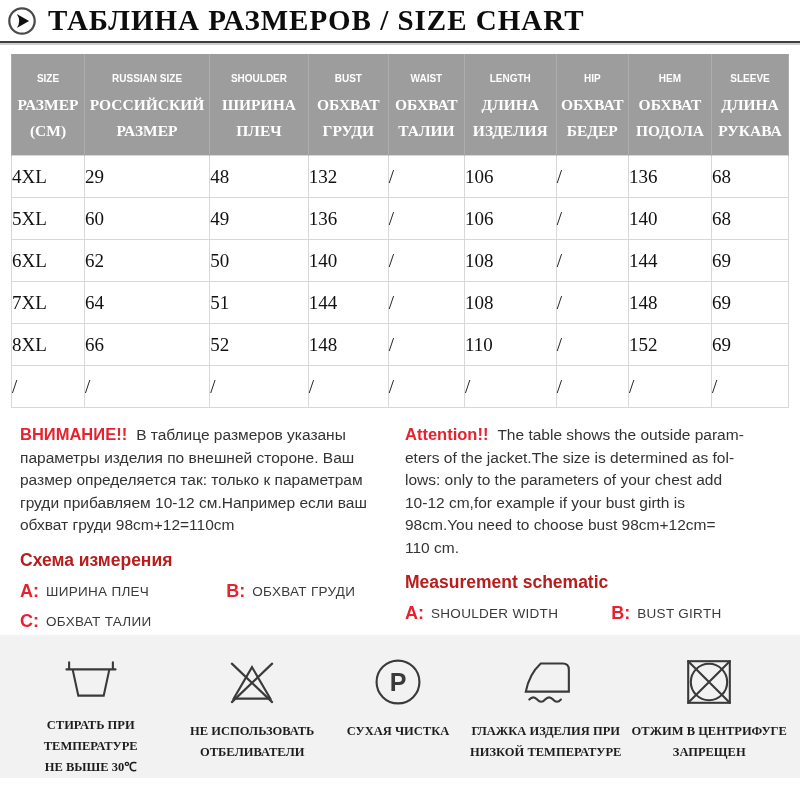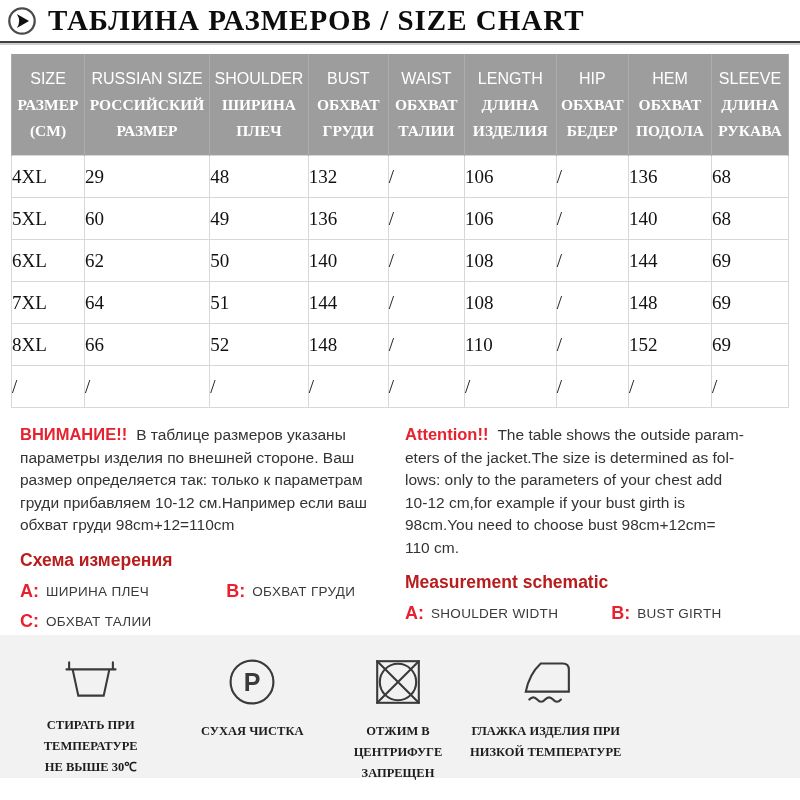--- a/index.html
+++ b/index.html
@@ -21,21 +21,21 @@
   
   table.size-table{
     border-collapse:collapse;table-layout:fixed;
     width:778px;margin:9px 11px 0 11px;
   }
   .size-table thead th{
     background:#9d9d9d;color:#ffffff;height:101px;vertical-align:middle;
     text-align:center;border-right:1px solid #adadad;border-left:1px solid #adadad;
     padding:0;line-height:26px;
   }
-  .th-en{font-family:"Liberation Sans",sans-serif;font-weight:normal;font-size:16px;}
+  .th-en{font-family:"Liberation Sans",sans-serif;font-weight:bold;font-size:10px;}
   .th-ru{font-family:"Liberation Serif",serif;font-weight:bold;font-size:15.5px;white-space:pre-line;}
   .size-table tbody td{
     height:41px;text-align:left;vertical-align:middle;
     font-family:"Liberation Serif",serif;font-size:19px;color:#111;
     border:1px solid #d8d8d8;padding:0;
   }
 
   
   .notes{display:flex;gap:10px;padding:15px 20px 0 20px;}
   .note-col{flex:1;min-width:0;}
@@ -265,44 +265,54 @@
           <span class="care-icon">
             <svg width="56" height="46" viewBox="0 0 64 52">
               <path d="M7 7 V15 M57 7 V15 M4 15 H60 M11 15 L17.5 45 H46.5 L53 15" fill="none" stroke="#3a3a3a" stroke-width="2.4" stroke-linecap="round"></path>
             </svg>
           </span>
           <div class="care-label">СТИРАТЬ ПРИ ТЕМПЕРАТУРЕ
 НЕ ВЫШЕ 30℃</div>
         </div>
         <div class="care-item">
           <span class="care-icon">
+            <svg width="56" height="50" viewBox="0 0 64 56">
+              <path d="M32 11 L11 47 H53 Z" fill="none" stroke="#3a3a3a" stroke-width="2.4" stroke-linecap="round"></path>
+              <path d="M9 7 L55 51 M55 7 L9 51" fill="none" stroke="#3a3a3a" stroke-width="2.4" stroke-linecap="round"></path>
+            </svg>
+          </span>
+          <div class="care-label">НЕ ИСПОЛЬЗОВАТЬ
+ОТБЕЛИВАТЕЛИ</div>
+        </div>
+        <div class="care-item">
+          <span class="care-icon">
             <svg width="50" height="50" viewBox="0 0 56 56">
               <circle cx="28" cy="28" r="24" fill="none" stroke="#3a3a3a" stroke-width="2.4" stroke-linecap="round"></circle>
               <text x="28" y="38" text-anchor="middle" font-family="Liberation Sans, sans-serif" font-size="28" font-weight="bold" fill="#3a3a3a">P</text>
             </svg>
           </span>
           <div class="care-label">СУХАЯ ЧИСТКА</div>
+        </div>
+        <div class="care-item">
+          <span class="care-icon">
+            <svg width="58" height="52" viewBox="0 0 66 58">
+              <path d="M10 40 H59 V15 Q59 8 52 8 H27 Q14 20 10 40 Z" fill="none" stroke="#3a3a3a" stroke-width="2.4" stroke-linecap="round"></path>
+              <path d="M14 49 q4.5 -5 9 0 t9 0 t9 0 t9 0" fill="none" stroke="#3a3a3a" stroke-width="2.4" stroke-linecap="round"></path>
+            </svg>
+          </span>
+          <div class="care-label">ГЛАЖКА ИЗДЕЛИЯ ПРИ
+НИЗКОЙ ТЕМПЕРАТУРЕ</div>
         </div>
         <div class="care-item">
           <span class="care-icon">
             <svg width="52" height="52" viewBox="0 0 60 60">
               <rect x="6" y="6" width="48" height="48" fill="none" stroke="#3a3a3a" stroke-width="2.4" stroke-linecap="round"></rect>
               <circle cx="30" cy="30" r="21" fill="none" stroke="#3a3a3a" stroke-width="2.4" stroke-linecap="round"></circle>
               <path d="M6 6 L54 54 M54 6 L6 54" fill="none" stroke="#3a3a3a" stroke-width="2.4" stroke-linecap="round"></path>
             </svg>
           </span>
           <div class="care-label">ОТЖИМ В ЦЕНТРИФУГЕ
 ЗАПРЕЩЕН</div>
         </div>
-        <div class="care-item">
-          <span class="care-icon">
-            <svg width="58" height="52" viewBox="0 0 66 58">
-              <path d="M10 40 H59 V15 Q59 8 52 8 H27 Q14 20 10 40 Z" fill="none" stroke="#3a3a3a" stroke-width="2.4" stroke-linecap="round"></path>
-              <path d="M14 49 q4.5 -5 9 0 t9 0 t9 0 t9 0" fill="none" stroke="#3a3a3a" stroke-width="2.4" stroke-linecap="round"></path>
-            </svg>
-          </span>
-          <div class="care-label">ГЛАЖКА ИЗДЕЛИЯ ПРИ
-НИЗКОЙ ТЕМПЕРАТУРЕ</div>
-        </div>
       </div>
   </div>
 
 </div>
 
 </body></html>

